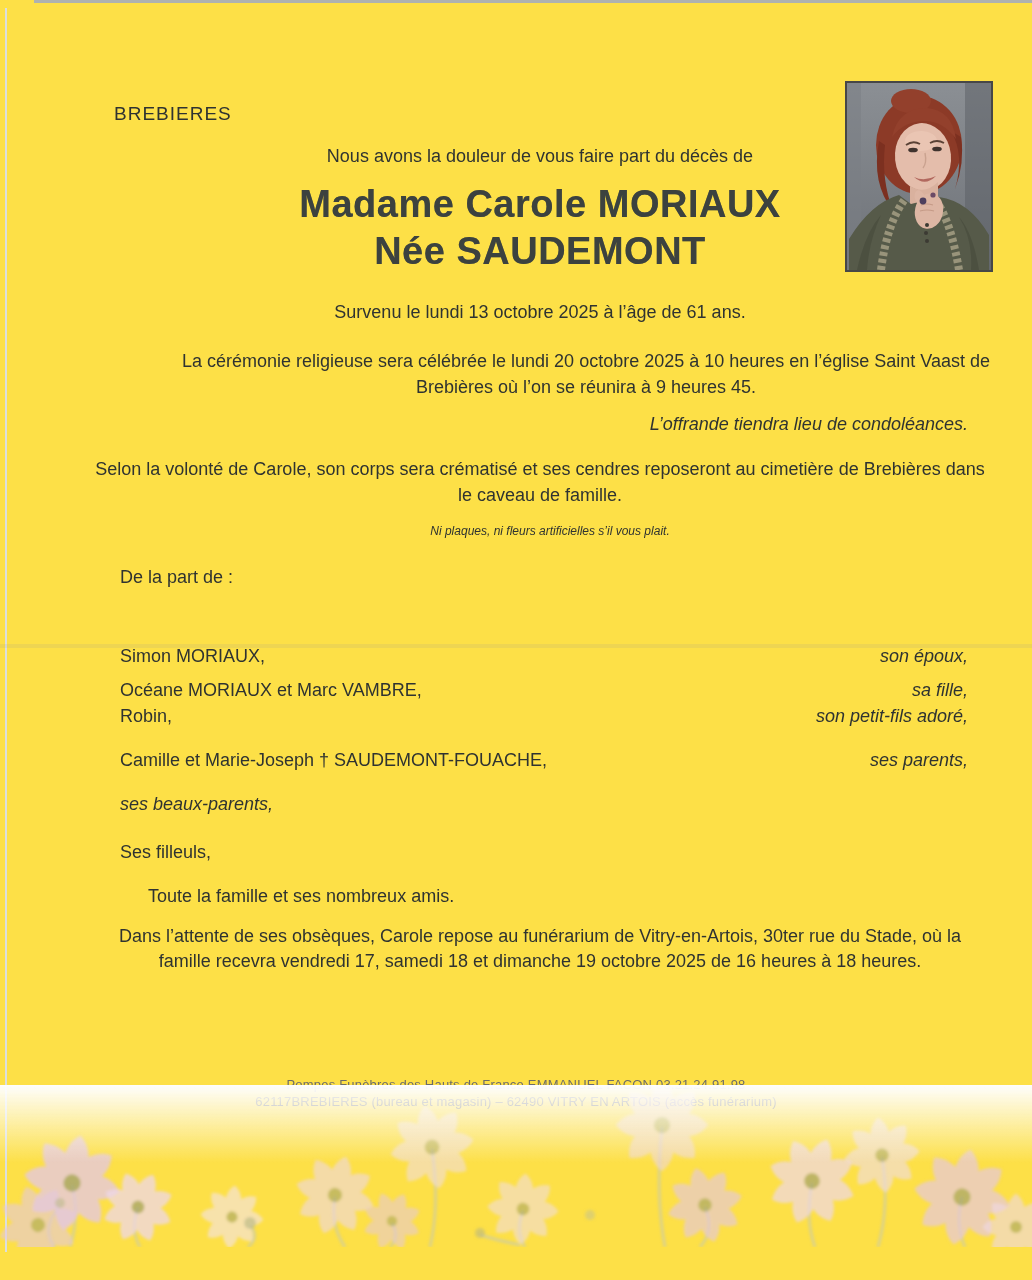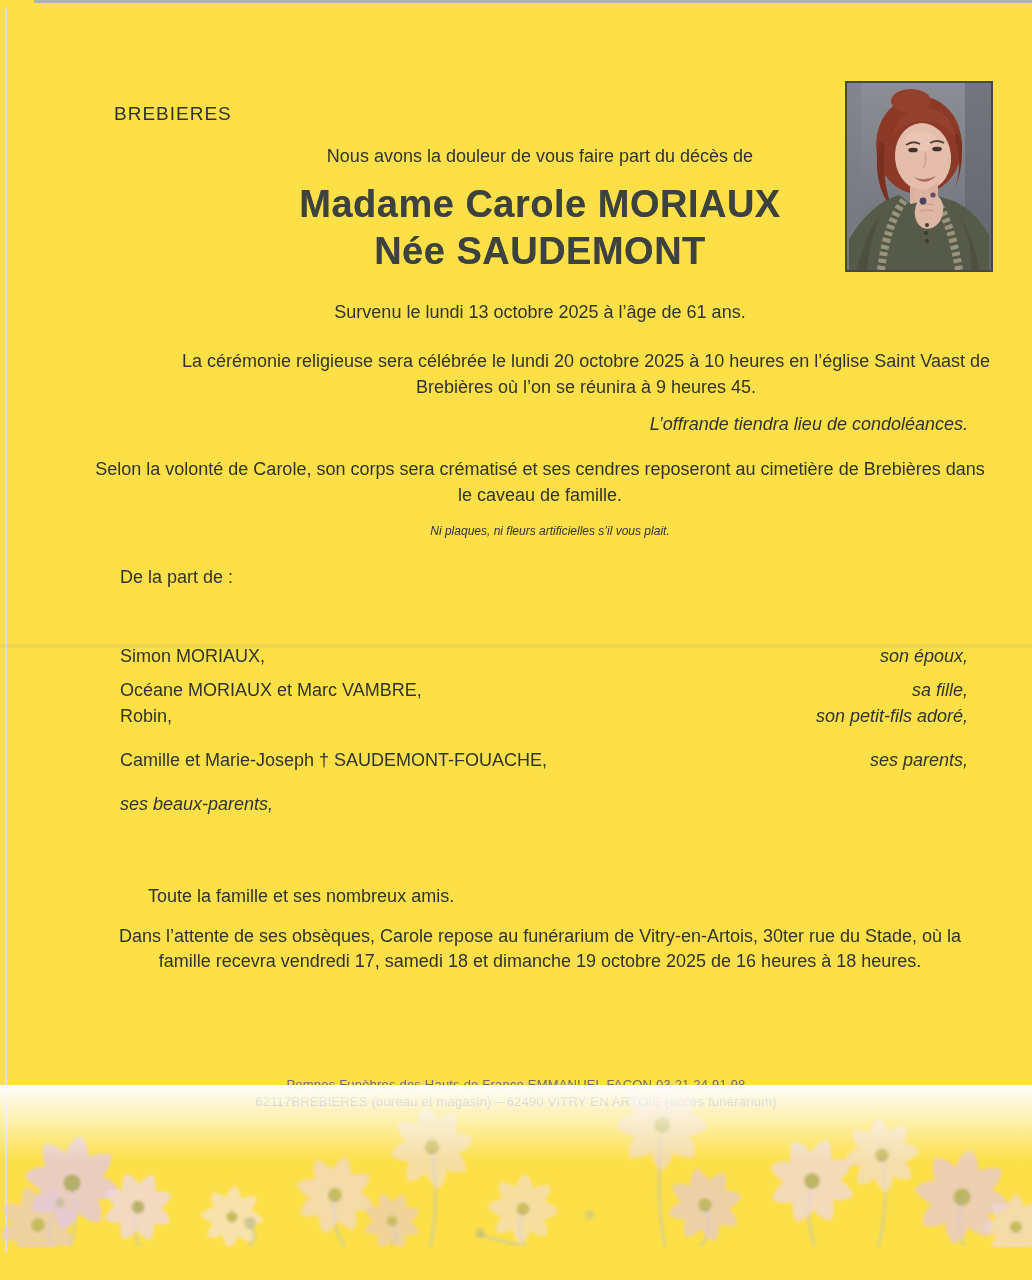--- a/index.html
+++ b/index.html
@@ -137,20 +137,24 @@
   <div class="family-row row-2">
     <span class="fam-name">Robin,</span>
     <span class="fam-rel">son petit-fils adoré,</span>
   </div>
   <div class="family-row row-3">
     <span class="fam-name">Camille et Marie-Joseph † SAUDEMONT-FOUACHE,</span>
     <span class="fam-rel">ses parents,</span>
   </div>
   <div class="family-row row-4">
     <span class="fam-rel">ses beaux-parents,</span>
+  </div>
+  <div class="family-row row-5">
+    <span class="fam-name">Ses filleuls,</span>
+    <span class="fam-rel"></span>
   </div>
   <div class="family-row row-6">
     <span class="fam-name">Toute la famille et ses nombreux amis.</span>
     <span class="fam-rel"></span>
   </div>
 
   <div class="visitation">Dans l’attente de ses obsèques, Carole repose au funérarium de Vitry-en-Artois, 30ter rue du Stade, où la famille recevra vendredi 17, samedi 18 et dimanche 19 octobre 2025 de 16 heures à 18 heures.</div>
 
   <div class="footer">
     <div>Pompes Funèbres des Hauts de France EMMANUEL FACON 03.21.24.91.98</div>

